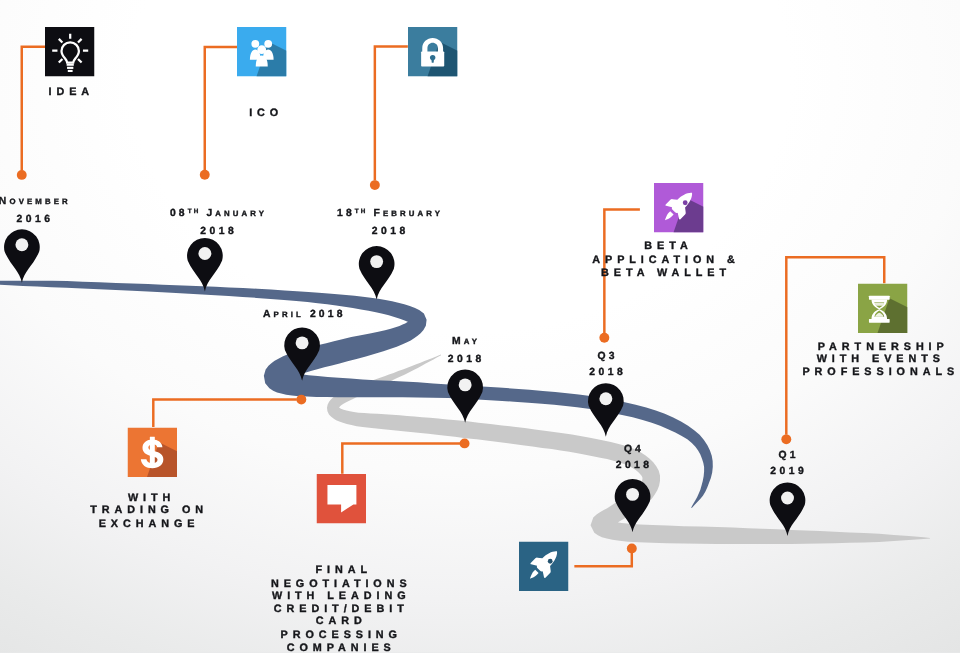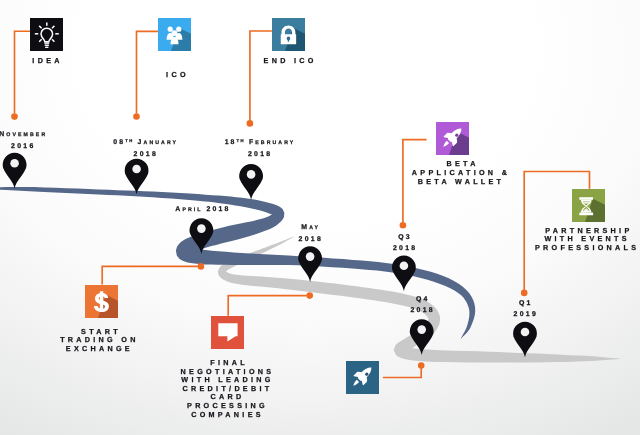--- a/index.html
+++ b/index.html
@@ -175,31 +175,30 @@
           <rect width="33" height="33" fill="#2a6384"></rect>
           <g fill="#fff" transform="translate(16.5,16.0) scale(0.86) translate(-16.5,-16.0)">
 <path d="M26.8 5.0 C23.3 4.6 19.0 6.8 15.4 10.4 L11.6 9.9 C11.0 9.8 10.4 10.0 10.0 10.4 L6.4 14.0 C6.0 14.4 6.2 15.0 6.7 15.1 L11.3 16.1 C11.0 16.8 11.2 17.6 11.7 18.1 L13.7 20.1 C14.2 20.6 15.0 20.8 15.7 20.5 L16.7 25.1 C16.8 25.6 17.4 25.8 17.8 25.4 L21.4 21.8 C21.8 21.4 22.0 20.8 21.9 20.2 L21.4 16.4 C25.0 12.8 27.2 8.5 26.8 5.0 Z"></path>
 <path d="M5.8 26.3 C7.0 22.3 8.2 20.7 9.9 19.3 L12.5 21.9 C11.1 23.6 9.6 25.0 5.8 26.3 Z"></path>
 <circle cx="21.5" cy="12.7" r="1.85" fill="#23526e"></circle>
 </g>
         </svg></span>
   </div>
   <div class="cap" style="left:-9.1px;top:56.70px;width:110px">IDEA</div>
   <div class="cap" style="left:120.8px;top:71px;width:110px">ICO</div>
-  <div class="cap" style="left:223.5px;top:56.60px;width:130px">END ICO</div>
-  <div class="cap" style="left:376px;top:160.40px;width:170px">BETA
+  <div class="cap" style="left:359px;top:160.40px;width:170px">BETA
 APPLICATION &amp;
 BETA WALLET</div>
   <div class="cap" style="left:492.2px;top:226.80px;width:190px">PARTNERSHIP
 WITH EVENTS
 PROFESSIONALS</div>
-  <div class="cap" style="left:29.4px;top:327.90px;width:140px">START
+  <div class="cap" style="left:29.4px;top:327.90px;width:140px">WITH
 TRADING ON
 EXCHANGE</div>
-  <div class="cap" style="left:147.5px;top:359px;width:160px">FINAL
+  <div class="cap" style="left:147.5px;top:376px;width:160px">FINAL
 NEGOTIATIONS
 WITH LEADING
 CREDIT/DEBIT
 CARD
 PROCESSING
 COMPANIES</div>
   <div class="dl" style="left:-47.8px;top:128.80px;width:140px">
       <div>N<span class="sc">OVEMBER</span></div>
       <div class="l2">2016</div>
     </div>

